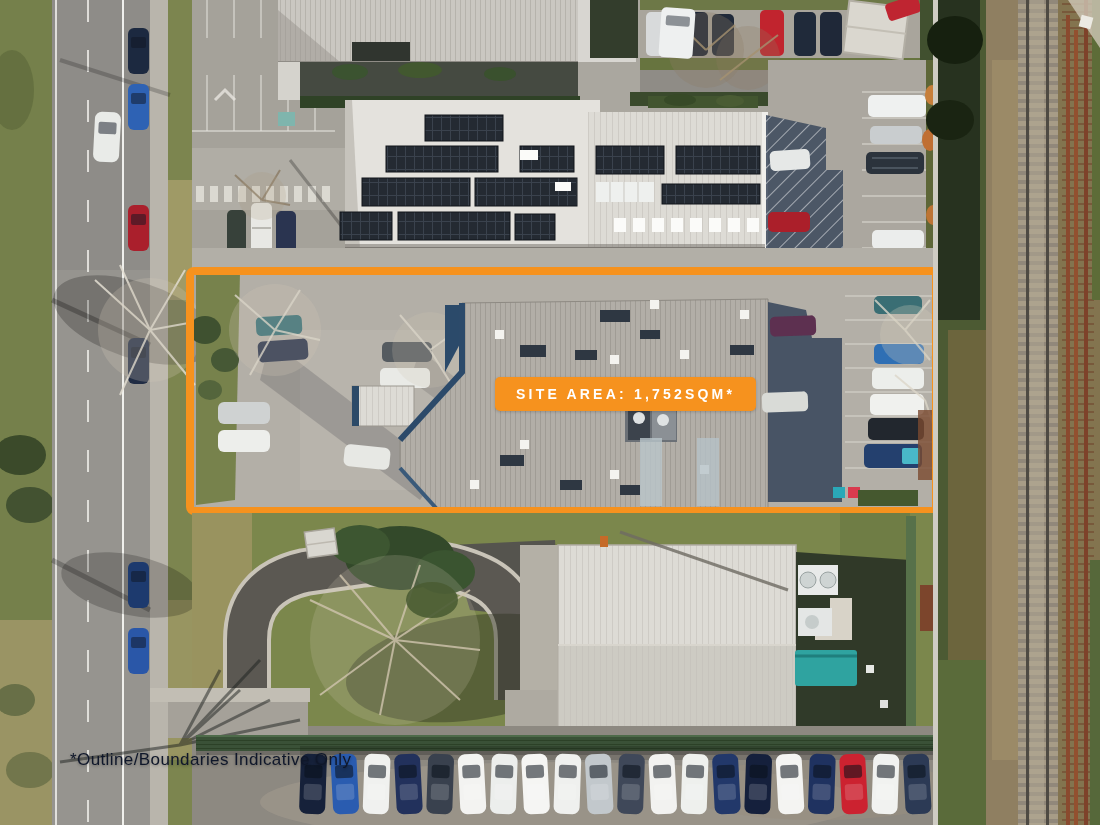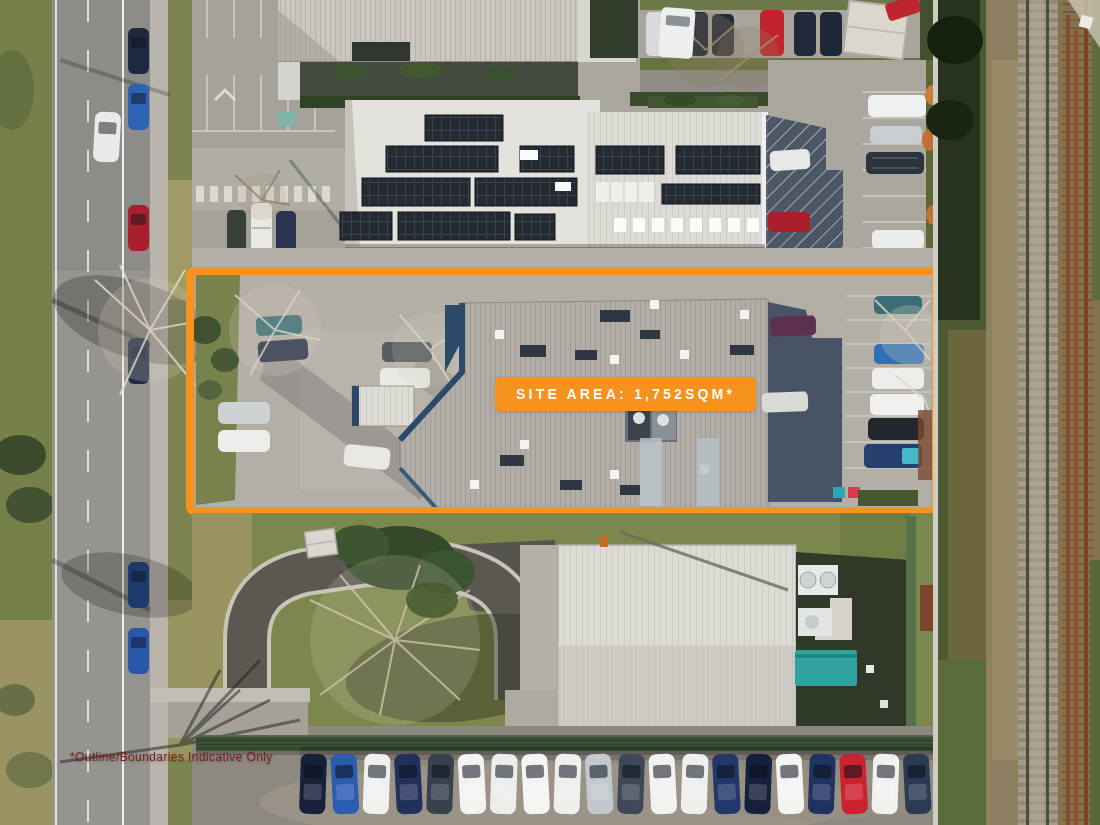--- a/index.html
+++ b/index.html
@@ -21,22 +21,22 @@
     color:#ffffff;
     font-size:14px;font-weight:bold;
     letter-spacing:3.2px;
     white-space:nowrap;
     box-shadow:0 1px 3px rgba(0,0,0,.18);
     margin-left:43px;
   }
   .disclaimer{
     position:absolute;
     left:70px;top:750px;
-    color:#7f1d1d;
-    font-size:12px;
+    color:#0f172a;
+    font-size:17px;
     letter-spacing:.4px;
     text-shadow:0 1px 3px rgba(0,0,0,.35);
     white-space:nowrap;
   }
 </style>
 </head>
 <body>
 
 <div class="stage">
 

